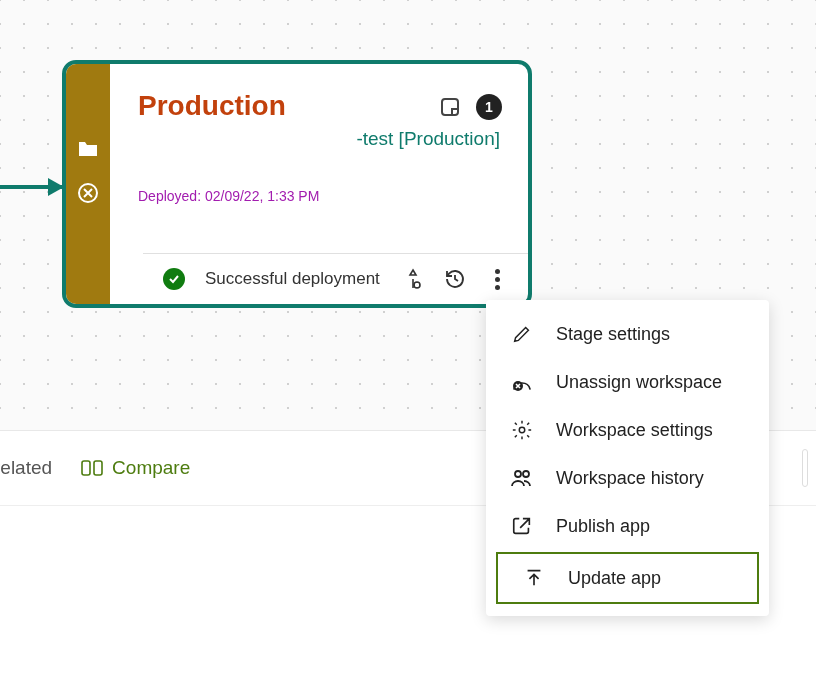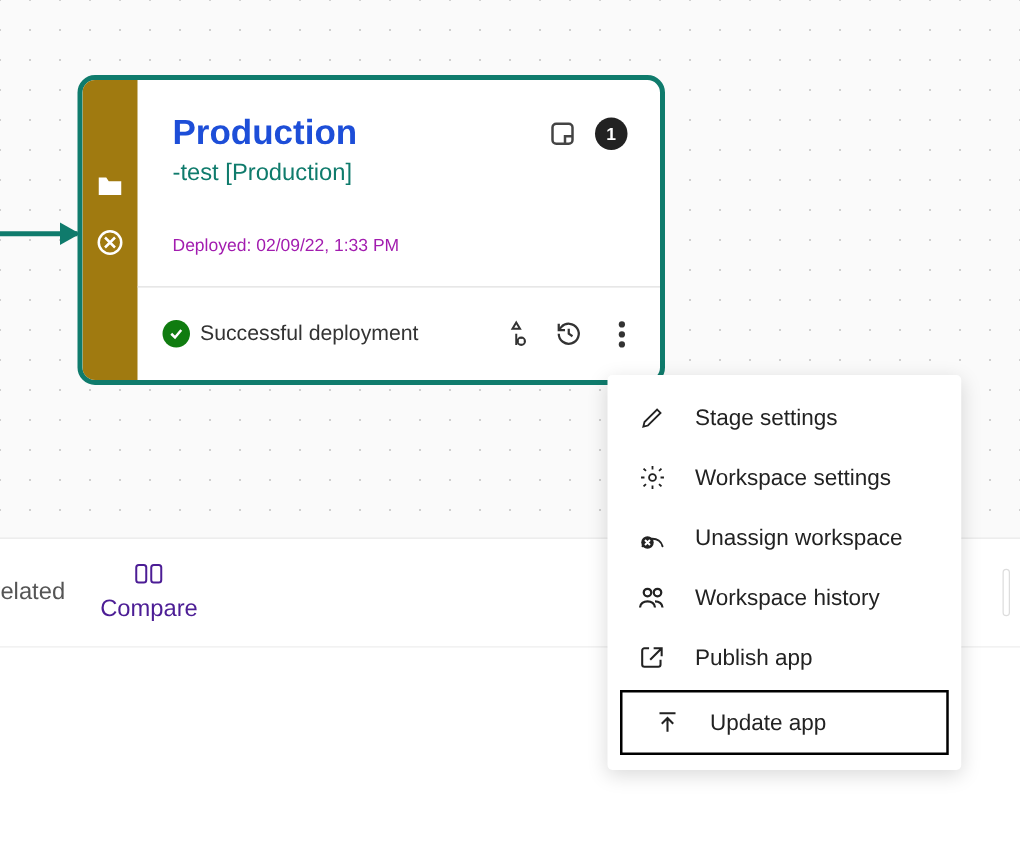--- a/index.html
+++ b/index.html
@@ -63,26 +63,27 @@
       flex-direction: column;
     }
     .stage-main {
       padding: 26px 28px 18px 28px;
       flex: 1;
       position: relative;
     }
     .stage-title {
       font-size: 28px;
       font-weight: 600;
-      color: #1d4ed8;
+      color: #c2410c;
     }
     .stage-sub {
       font-size: 19px;
       color: #0f7b6c;
       margin-top: 6px;
+      text-align: right;
     }
     .stage-deployed {
       font-size: 14px;
       color: #a21caf;
       margin-top: 38px;
     }
     .stage-top-icons {
       position: absolute;
       top: 30px;
       right: 26px;
@@ -102,22 +103,23 @@
       font-size: 14px;
       font-weight: 600;
       display: flex;
       align-items: center;
       justify-content: center;
     }
     .stage-footer {
       border-top: 1px solid #e0e0e0;
       display: flex;
       align-items: center;
-      padding: 26px 20px;
-      gap: 8px;
+      padding: 14px 20px;
+      gap: 20px;
+      margin-left: 33px;
     }
     .success-check {
       width: 22px; height: 22px;
       border-radius: 50%;
       background: #107c10;
       color: #fff;
       display: flex;
       align-items: center;
       justify-content: center;
       font-size: 13px;
@@ -151,21 +153,21 @@
       display: flex;
       align-items: center;
       padding: 12px 24px;
       gap: 22px;
       cursor: pointer;
       color: #222;
       font-size: 18px;
     }
     .menu-icon { width: 24px; height: 24px; flex-shrink: 0; display:flex; align-items:center; justify-content:center;}
     .highlight-box {
-      border: 2px solid #000000;
+      border: 2px solid #4d7c0f;
       margin: 2px 10px;
       text-align: center;
     }
     .bottom-section {
       position: absolute;
       top: 430px;
       left: 0; right: 0; bottom: 0;
       background: #fff;
       border-top: 1px solid #e8e8e8;
     }
@@ -176,21 +178,21 @@
       padding: 18px 0 18px 0;
       border-bottom: 1px solid #eee;
       color: #555;
       font-size: 19px;
     }
     .toolbar-item {
       display: flex;
       align-items: center;
       gap: 8px;
     }
-    .disabled { color: #4c1d95; flex-direction: column; }
+    .disabled { color: #4d7c0f; }
     .right-btn {
       margin-left: auto;
       margin-right: 8px;
       width: 6px; height: 38px;
       border: 1px solid #ddd;
       border-radius: 6px;
     }
     .list-area { padding: 22px 0 0 0; }
   </style>
 </head>
@@ -266,36 +268,36 @@
   <div class="menu-item">
     <span class="menu-icon">
       <svg width="22" height="22" viewBox="0 0 24 24" fill="none" stroke="currentColor" stroke-width="1.6">
           <path d="M4 20l4-1 11-11-3-3L5 16z"></path>
         </svg>
     </span>
     <span>Stage settings</span>
   </div>
   <div class="menu-item">
     <span class="menu-icon">
-      <svg width="22" height="22" viewBox="0 0 24 24" fill="none" stroke="currentColor" stroke-width="1.6">
-          <circle cx="12" cy="12" r="3"></circle>
-          <path d="M12 2v3M12 19v3M4.2 4.2l2.1 2.1M17.7 17.7l2.1 2.1M2 12h3M19 12h3M4.2 19.8l2.1-2.1M17.7 6.3l2.1-2.1"></path>
-        </svg>
-    </span>
-    <span>Workspace settings</span>
-  </div>
-  <div class="menu-item">
-    <span class="menu-icon">
       <svg width="24" height="22" viewBox="0 0 24 22" fill="none" stroke="currentColor" stroke-width="1.6">
           <path d="M4 18c2-8 14-8 16 0" stroke-linecap="round"></path>
           <circle cx="8" cy="15" r="5" fill="currentColor" stroke="none"></circle>
           <path d="M6 13l4 4M10 13l-4 4" stroke="#fff"></path>
         </svg>
     </span>
     <span>Unassign workspace</span>
+  </div>
+  <div class="menu-item">
+    <span class="menu-icon">
+      <svg width="22" height="22" viewBox="0 0 24 24" fill="none" stroke="currentColor" stroke-width="1.6">
+          <circle cx="12" cy="12" r="3"></circle>
+          <path d="M12 2v3M12 19v3M4.2 4.2l2.1 2.1M17.7 17.7l2.1 2.1M2 12h3M19 12h3M4.2 19.8l2.1-2.1M17.7 6.3l2.1-2.1"></path>
+        </svg>
+    </span>
+    <span>Workspace settings</span>
   </div>
   <div class="menu-item">
     <span class="menu-icon">
       <svg width="24" height="22" viewBox="0 0 24 22" fill="none" stroke="currentColor" stroke-width="1.8">
           <circle cx="8" cy="7" r="3"></circle>
           <circle cx="16" cy="7" r="3"></circle>
           <path d="M2 19c0-3 3-5 6-5s6 2 6 5M14 14c3 0 6 2 6 5"></path>
         </svg>
     </span>
     <span>Workspace history</span>

